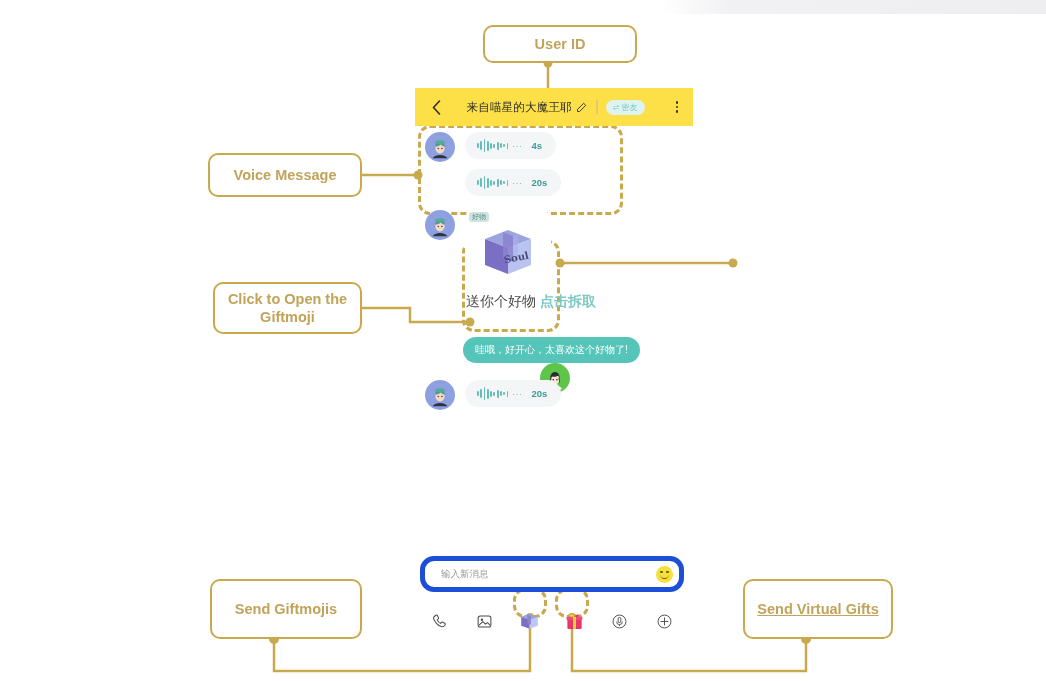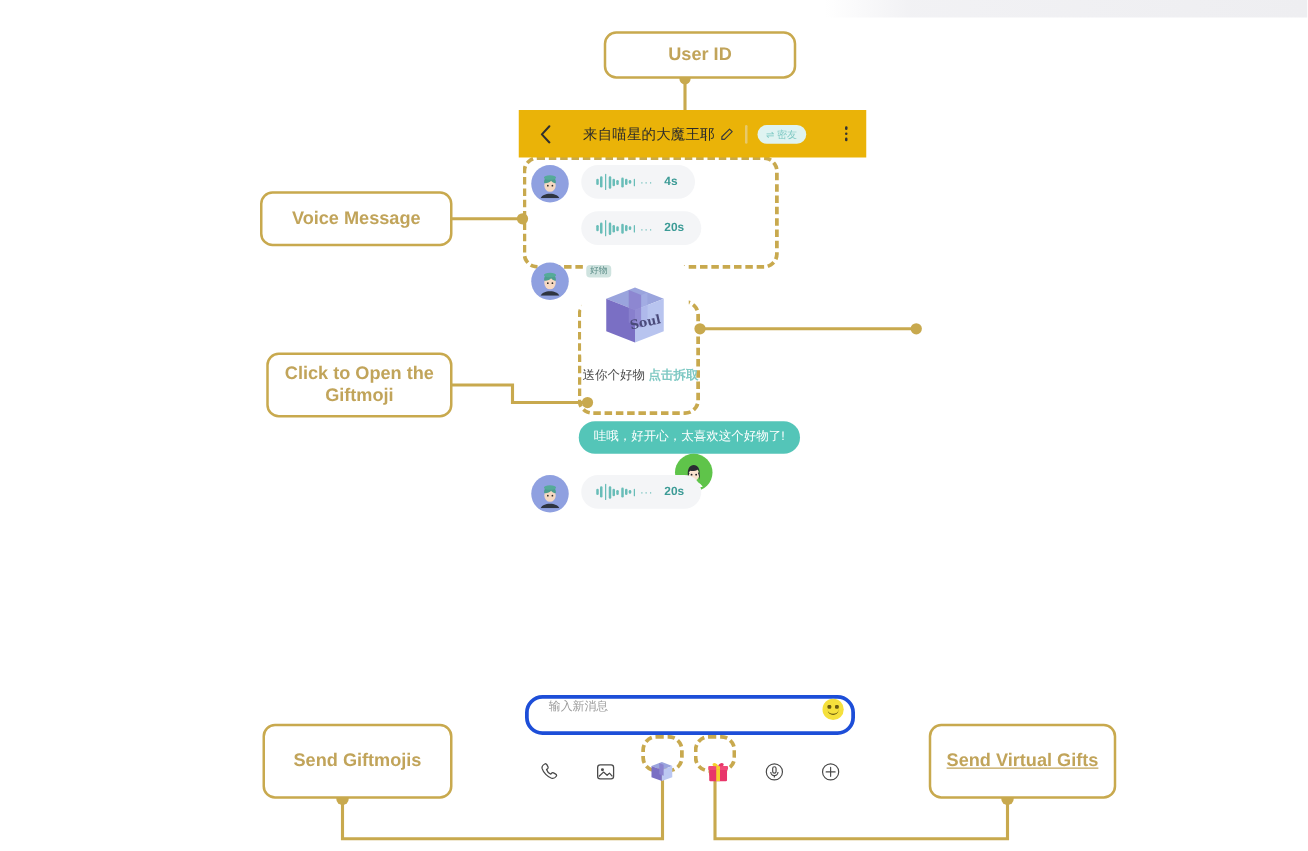--- a/index.html
+++ b/index.html
@@ -20,21 +20,21 @@
     background: linear-gradient(to right, rgba(242,242,244,0) 0%, rgba(240,240,243,0.9) 18%, rgba(238,238,241,1) 100%);
   }
 
   
   .phone {
     position: absolute; left: 415px; top: 88px; width: 278px; height: 330px;
   }
   .chat-header {
     position: absolute; left: 0; top: 0; width: 278px; height: 38px;
     display: flex; align-items: center;
-    background: #eab308;
+    background: #fde047;
   }
   .back-icon {
     width: 22px; height: 22px; margin-left: 10px;
     display: flex; align-items: center; justify-content: center;
     color: #3c3c3c;
   }
   .hdr-mid {
     flex: 1; display: flex; align-items: center; justify-content: center; gap: 4px;
   }
   .hdr-name {
@@ -83,36 +83,36 @@
     width: 86px; background: #ffffff; border-radius: 10px;
     position: relative; padding-top: 4px;
   }
   .goods-tag {
     position: absolute; left: 4px; top: 2px;
     background: #cfe3df; color: #5e8f8a; font-size: 7px;
     border-radius: 3px; padding: 1px 3px; line-height: 1.2;
   }
   .box-wrap { width: 86px; height: 78px; display: flex; align-items: center; justify-content: center; }
   .gift-caption {
-    font-size: 10px; color: #4a4a4a; white-space: nowrap;
+    font-size: 14px; color: #4a4a4a; white-space: nowrap;
     padding-left: 1px; margin-top: 1px;
   }
   .gift-caption .act { color: #7fc9c4; font-weight: bold; }
 
   .green-bubble {
     background: #54c5b8; color: #ffffff;
     border-radius: 16px; font-size: 10px;
     padding: 8px 12px; white-space: nowrap; line-height: 1;
   }
 
   
   .composer { position: absolute; left: 420px; top: 556px; width: 264px; }
   .input-pill {
-    height: 26px; border-radius: 14px; border: 3px solid #1d4ed8;
-    background: #fff; display: flex; 
+    height: 26px; border-radius: 14px; border: 5px solid #1d4ed8;
+    background: #fff; display: flex; align-items: center;
     padding: 0 6px 0 16px;
   }
   .input-pill .ph { flex: 1; font-size: 9.5px; color: #9a9a9a; }
   .emoji-btn {
     width: 17px; height: 17px; border-radius: 50%; background: #f5e03c;
     position: relative; flex: none;
   }
   .emoji-btn::before, .emoji-btn::after {
     content:""; position:absolute; width:2.2px; height:2.6px; border-radius:1px; background:#6a5a10; top:5px;
   }

